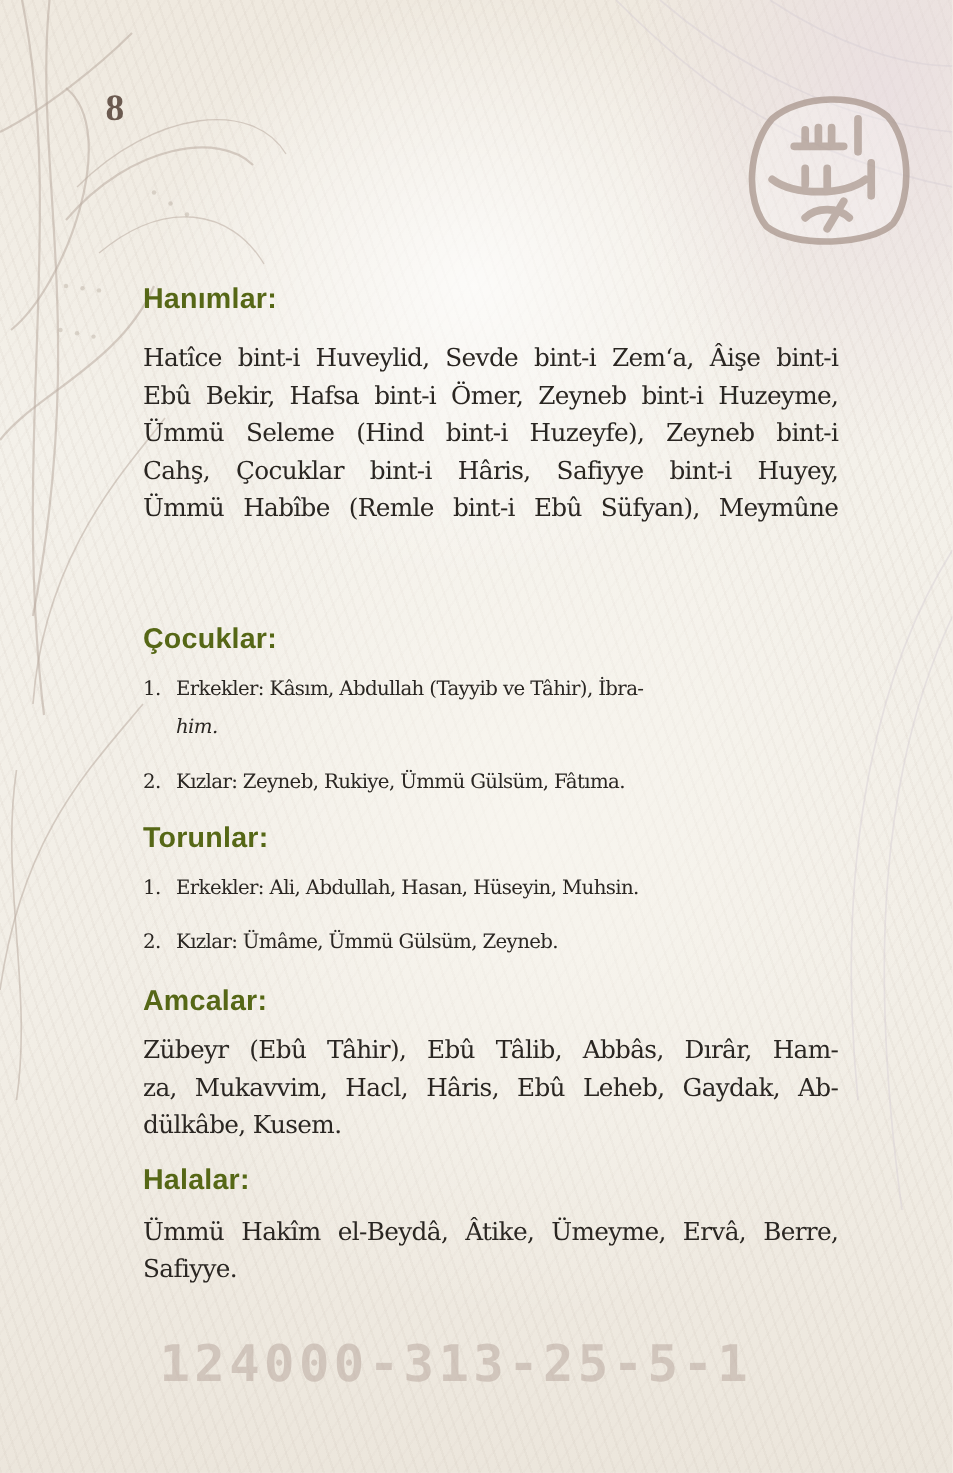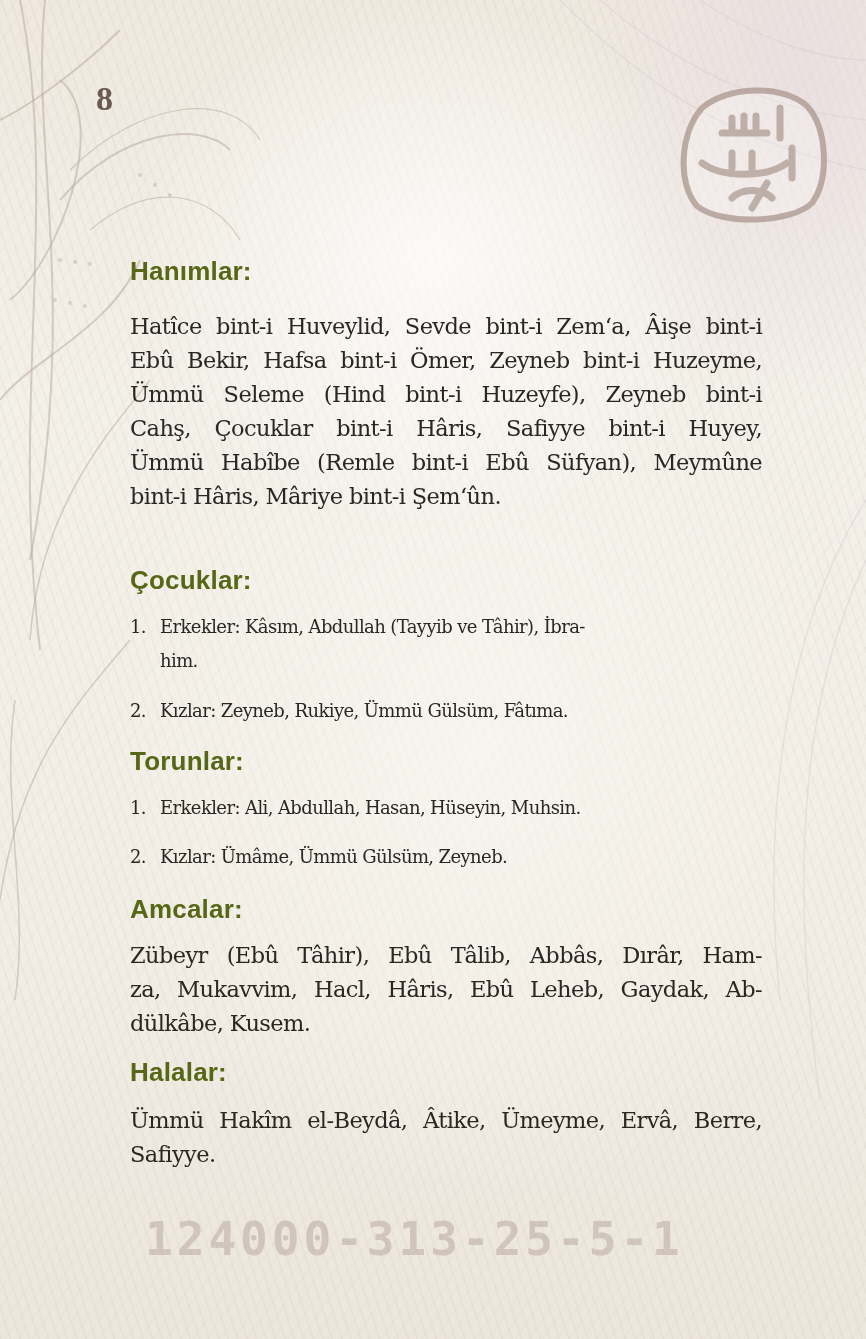--- a/index.html
+++ b/index.html
@@ -37,21 +37,21 @@
     .para {
       position: absolute; left: 0; width: 632px;
       font-family: "DejaVu Serif", serif; font-size: 22.5px; line-height: 34px;
       color: #2a2622; text-align: justify; letter-spacing: -0.6px;
       word-spacing: 0px;
     }
     .para .ln { display: block; white-space: nowrap; text-align-last: justify; }
     .para .ln.last { text-align-last: left; }
     .list-item { position: absolute; left: 0; width: 632px; font-family: "DejaVu Serif", serif; font-size: 18px; line-height: 34px; color: #2a2622; letter-spacing: -0.6px; }
     .list-item .num { display: inline-block; width: 30px; }
-    .list-item .cont { display: block; padding-left: 30px; }
+    .list-item .cont { display: block; padding-left: 30px; font-style: italic; }
     .isbn {
       position: absolute; left: 145px; top: 1212px;
       font-family: "DejaVu Sans Mono", monospace; font-size: 46px; font-weight: bold;
       color: rgba(185,170,160,0.55); letter-spacing: 4px;
     }
   </style>
 </head>
 <body>
 
 <div class="bg"></div>
@@ -104,21 +104,20 @@
 
 <div class="content">
 
   <div class="heading" style="top:256px">Hanımlar:</div>
   <div class="para" style="top:309px">
     <span class="ln">Hatîce bint-i Huveylid, Sevde bint-i Zem‘a, Âişe bint-i</span>
     <span class="ln">Ebû Bekir, Hafsa bint-i Ömer, Zeyneb bint-i Huzeyme,</span>
     <span class="ln">Ümmü Seleme (Hind bint-i Huzeyfe), Zeyneb bint-i</span>
     <span class="ln">Cahş, Çocuklar bint-i Hâris, Safiyye bint-i Huyey,</span>
     <span class="ln">Ümmü Habîbe (Remle bint-i Ebû Süfyan), Meymûne</span>
-    <span class="ln last">bint-i Hâris, Mâriye bint-i Şem‘ûn.</span>
   </div>
 
   <div class="heading" style="top:565px">Çocuklar:</div>
   <div class="list-item" style="top:610px">
     <span class="num">1.</span><span>Erkekler: Kâsım, Abdullah (Tayyib ve Tâhir), İbra-</span>
     <span class="cont">him.</span>
   </div>
   <div class="list-item" style="top:694px">
     <span class="num">2.</span><span>Kızlar: Zeyneb, Rukiye, Ümmü Gülsüm, Fâtıma.</span>
   </div>

